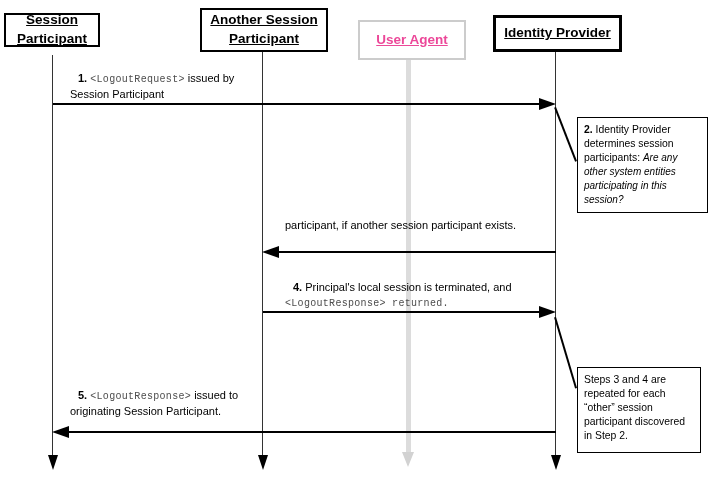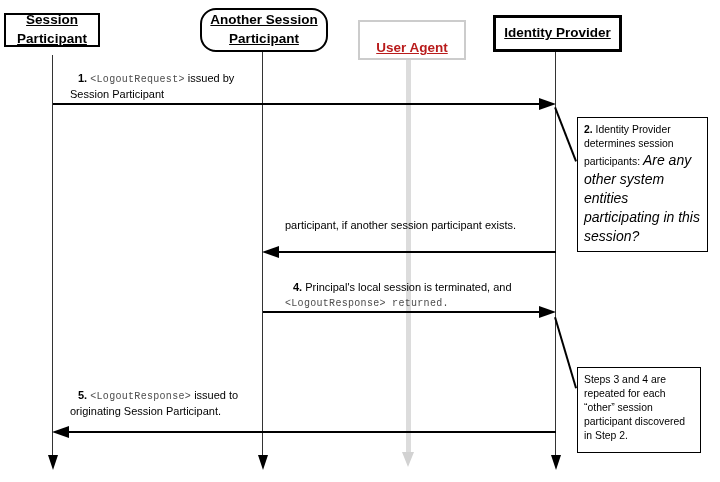--- a/index.html
+++ b/index.html
@@ -6,21 +6,21 @@
   html,body { width:720px; height:482px; background:#ffffff; }
   body { font-family:"Liberation Sans", sans-serif; position:relative; overflow:hidden; color:#000; }
   .canvas { position:absolute; left:0; top:0; width:720px; height:482px; }
 
   
   .actor-box { position:absolute; border:2px solid #000; background:#fff;
     display:flex; align-items:center; justify-content:center; text-align:center;
     font-weight:bold; font-size:13.5px; line-height:1.4; }
   .actor-box .actor-text div { text-decoration:underline; white-space:nowrap; }
   .actor-box.thick { border-width:3px; }
-  .actor-box.muted { border-color:#cccccc; color:#b91c1c;align-items:flex-end; }
+  .actor-box.muted { border-color:#cccccc; color:#ec4899; }
 
   
   .lifeline { position:absolute; width:1px; background:#333; }
   .lifeline.muted { width:5px; background:#dcdcdc; }
   .down-arrow { position:absolute; width:0; height:0;
     border-left:5px solid transparent; border-right:5px solid transparent;
     border-top:15px solid #000; }
   .down-arrow.muted { border-left:6px solid transparent; border-right:6px solid transparent;
     border-top:15px solid #d2d2d2; }
 
@@ -37,21 +37,21 @@
   .msg-label { position:absolute; font-size:11px; line-height:15px; color:#000; }
   .msg-label .l1 { padding-left:8px; white-space:nowrap; }
   .msg-label .l2 { white-space:nowrap; }
   .num { font-weight:bold; }
   .code { font-family:Liberation Mono, monospace; font-size:10px; letter-spacing:0.3px; color:#4d4d4d; }
   .l2.mono { font-family:"Liberation Mono", monospace; font-size:10px; letter-spacing:0.3px; color:#4d4d4d; }
 
   
   .note { position:absolute; border:1px solid #000; background:#fff;
     font-size:10.4px; line-height:1.35; padding:5px 6px; }
-  .note .it { font-style:italic; font-size:14px; }
+  .note .it { font-style:italic; font-size:10px; }
 
   
   .connector { position:absolute; height:1.5px; background:#000; transform-origin:0 0; }
 </style>
 </head>
 <body>
 
 <div class="canvas">
 
   <div class="lifeline" style="left:52px; top:55px; height:401px;"></div>
@@ -63,21 +63,21 @@
   <div class="down-arrow" style="left:258px; top:455px;"></div>
   <div class="down-arrow muted" style="left:402px; top:452px;"></div>
   <div class="down-arrow" style="left:551px; top:455px;"></div>
 
   <div class="actor-box" style="left:4px; top:13px; width:96px; height:34px;">
     <div class="actor-text">
       <div>Session</div>
       <div>Participant</div>
     </div>
   </div>
-  <div class="actor-box" style="left:200px; top:8px; width:128px; height:44px;border-radius:16px;">
+  <div class="actor-box" style="left:200px; top:8px; width:128px; height:44px;">
     <div class="actor-text">
       <div>Another Session</div>
       <div>Participant</div>
     </div>
   </div>
   <div class="actor-box muted" style="left:358px; top:20px; width:108px; height:40px;">
     <div class="actor-text">
       <div>User Agent</div>
     </div>
   </div>

